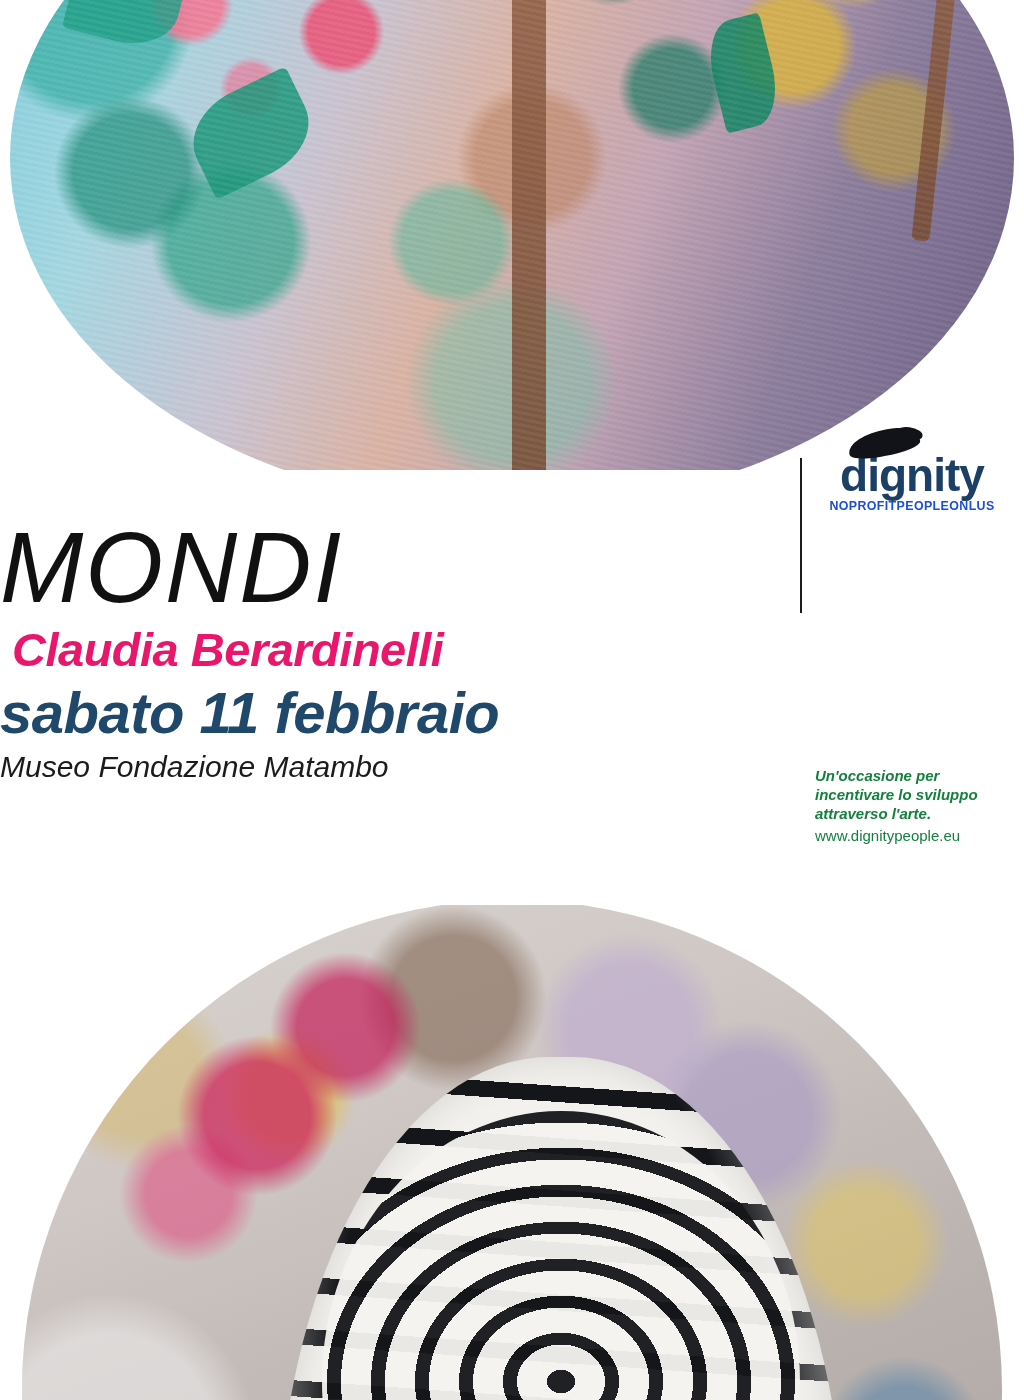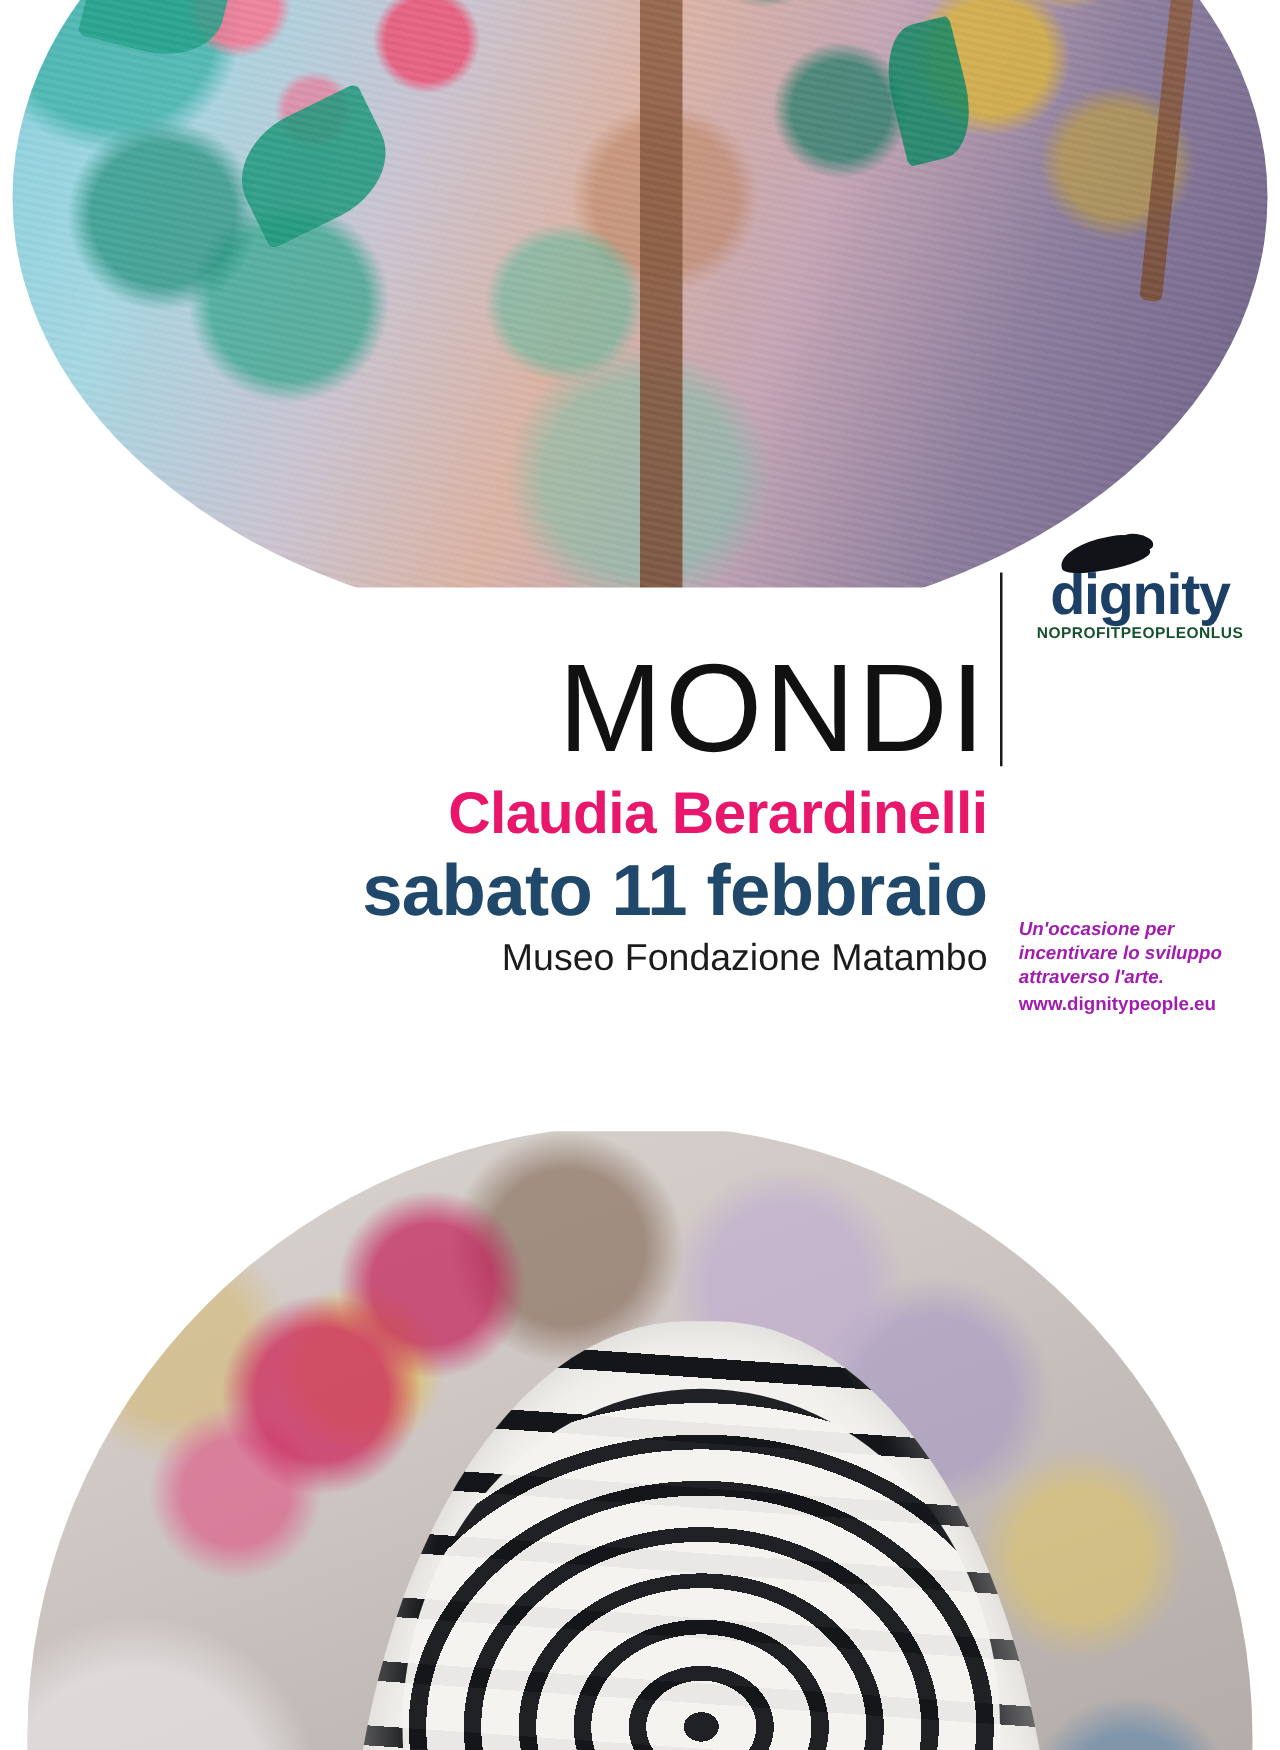--- a/index.html
+++ b/index.html
@@ -154,21 +154,22 @@
     z-index: 5;
   }
 
   
   .title-block {
     position: absolute;
     left: 0;
     top: 520px;
     width: 790px;
     z-index: 10;
-    text-align: right;
+    text-align: left;
+    font-style: italic;
   }
   .title-line1,
   .title-line2 {
     font-family: "Liberation Sans", sans-serif;
     font-weight: 400;
     color: #111111;
     letter-spacing: 2px;
     line-height: 0.94;
   }
   .title-line1 {
@@ -246,48 +247,48 @@
     width: 26px;
     height: 12px;
     background: #111318;
     border-radius: 50% 60% 40% 50%;
     transform: rotate(18deg);
   }
   .logo-sub {
     margin-top: 1px;
     font-size: 12.4px;
     font-weight: bold;
-    color: #14532d;
+    color: #1d4ed8;
     letter-spacing: 0.4px;
   }
 
   
   .side-text {
     position: absolute;
     left: 815px;
-    top: 735px;
+    top: 767px;
     width: 176px;
     z-index: 12;
     font-size: 15px;
     line-height: 1.26;
-    color: #a21caf;
+    color: #15803d;
   }
   .side-text .lead {
     font-weight: bold;
     font-style: italic;
     display: block;
     margin-bottom: 1px;
   }
   .side-text .body {
     display: block;
   }
   .side-text .url {
     display: block;
     margin-top: 3px;
-    font-weight: bold;
+    font-weight: normal;
   }
 </style>
 </head>
 <body>
 
 <div class="art-top">
   <div class="art-top-clip">
     <div class="stem" style="left:50%;top:0;width:34px;height:100%;"></div>
     <div class="stem" style="left:92%;top:0;width:18px;height:62%;transform:rotate(6deg);"></div>
 

